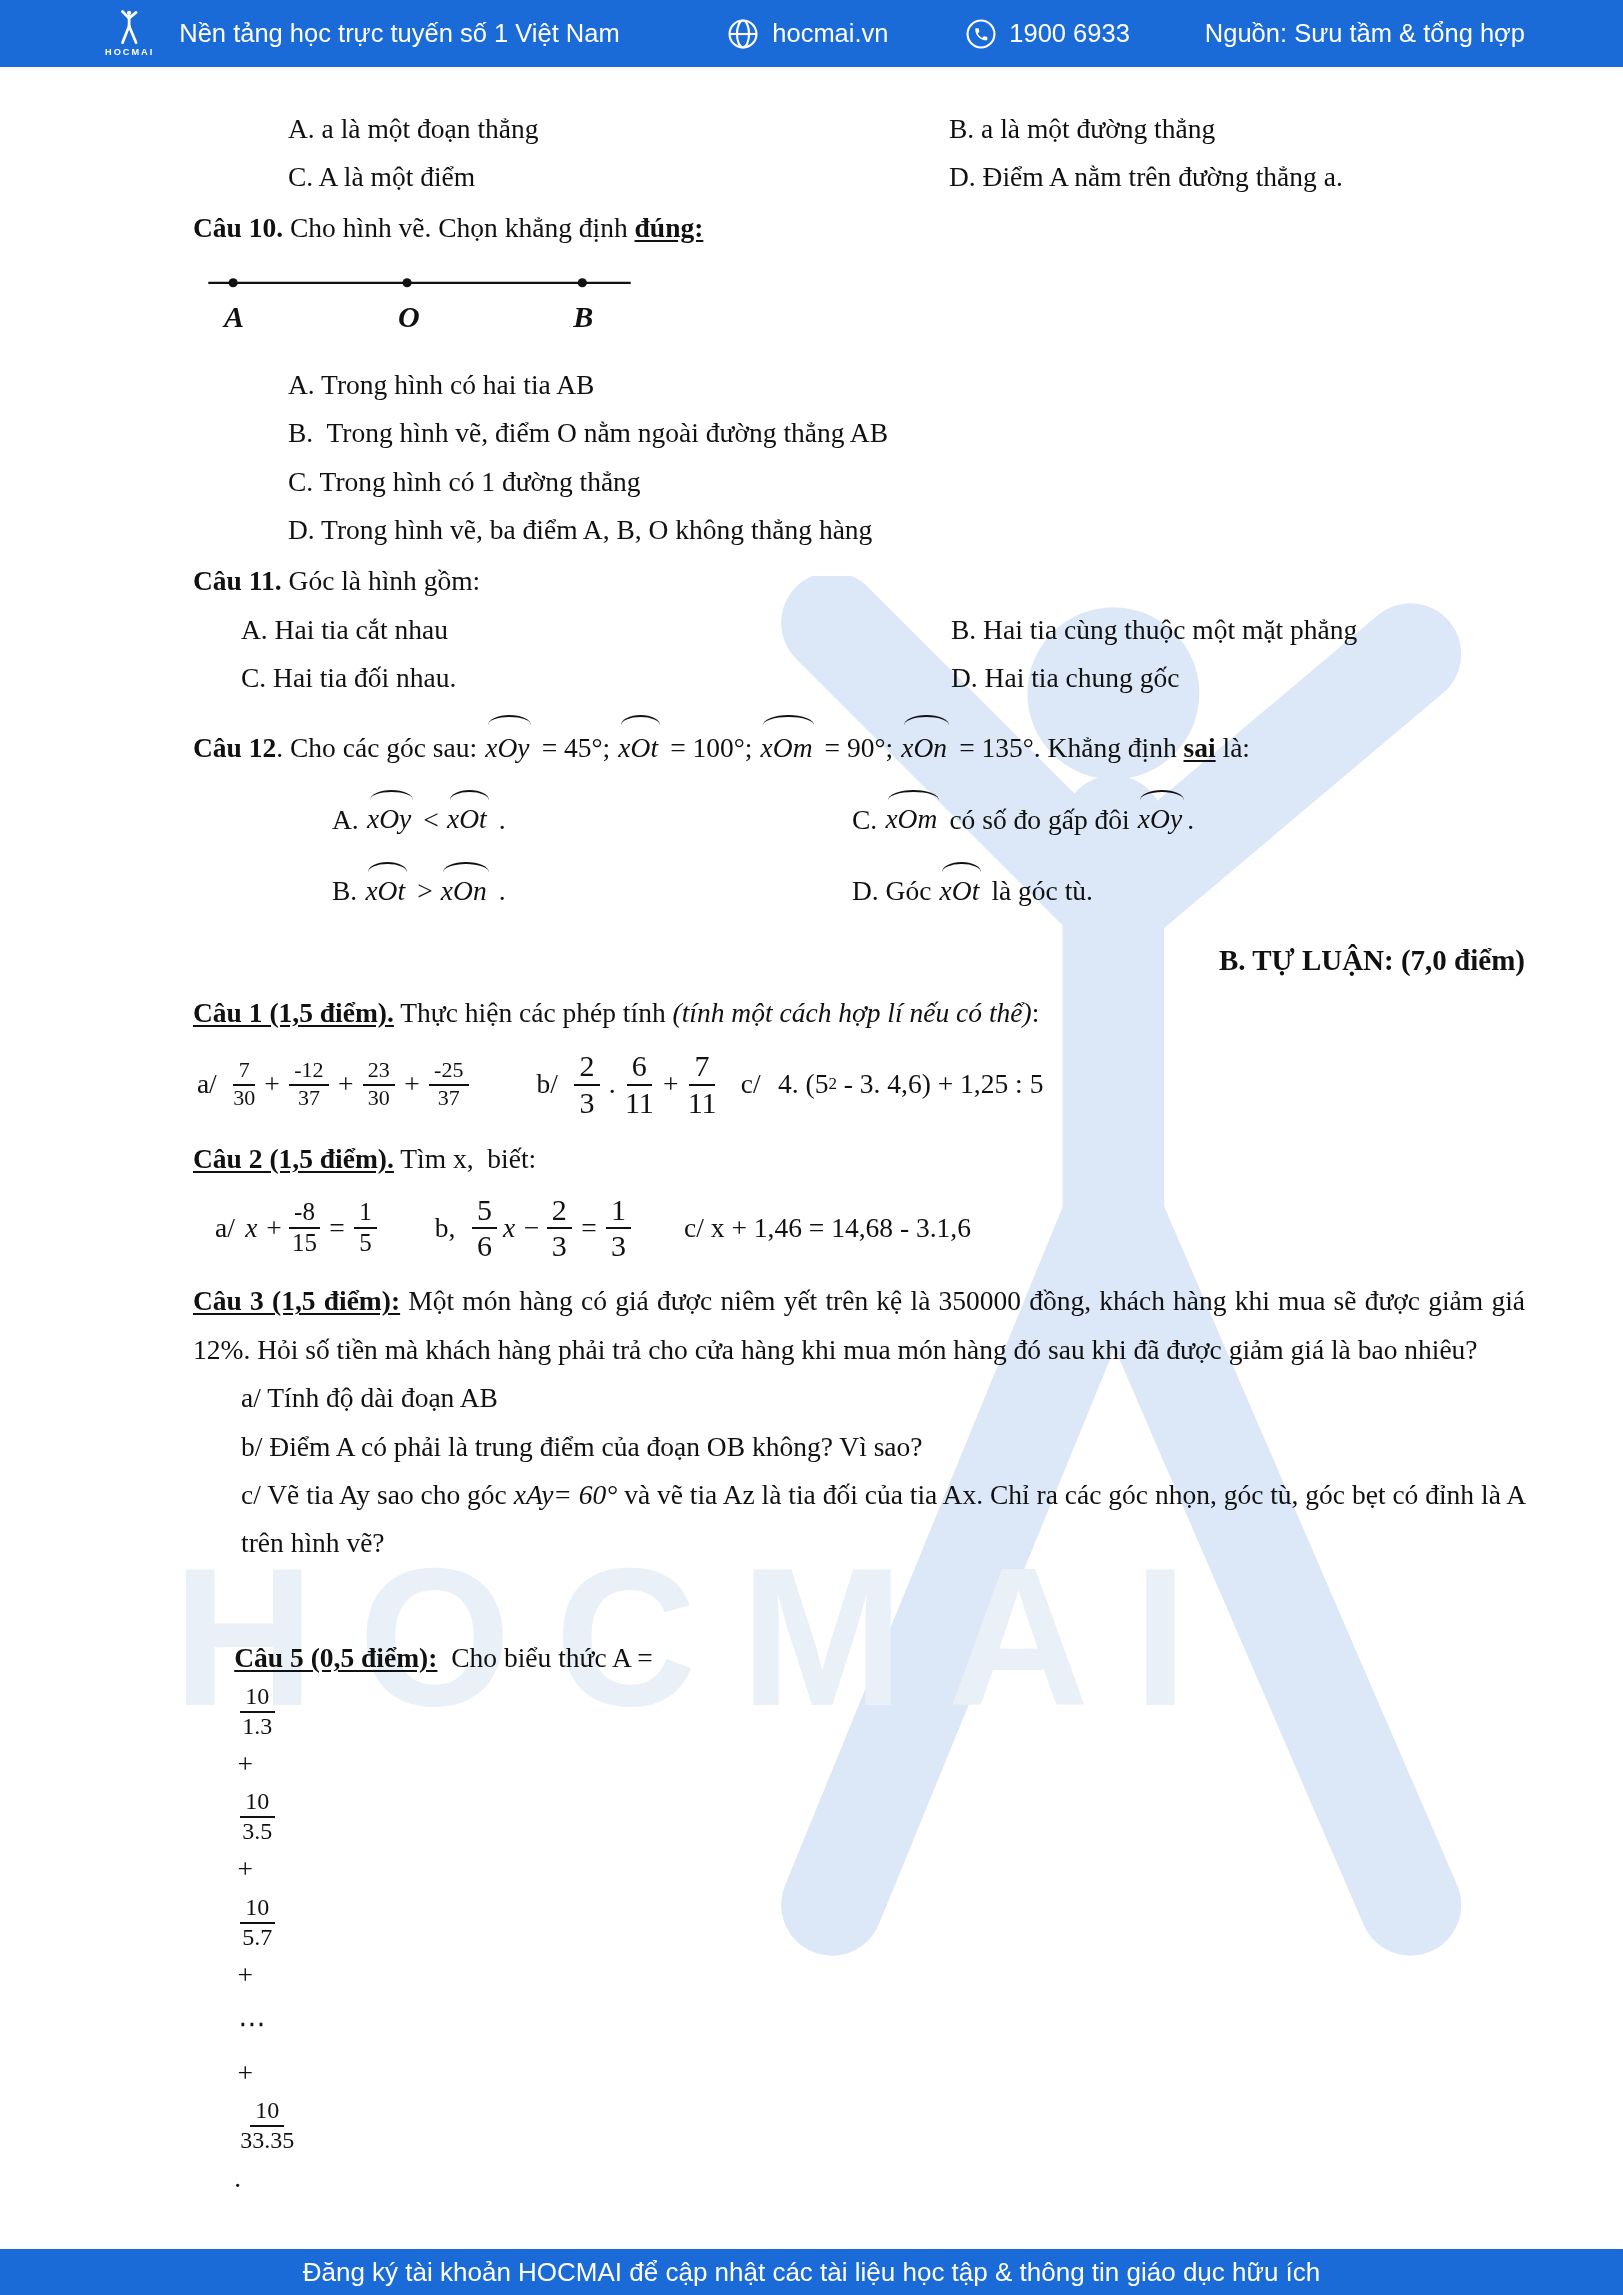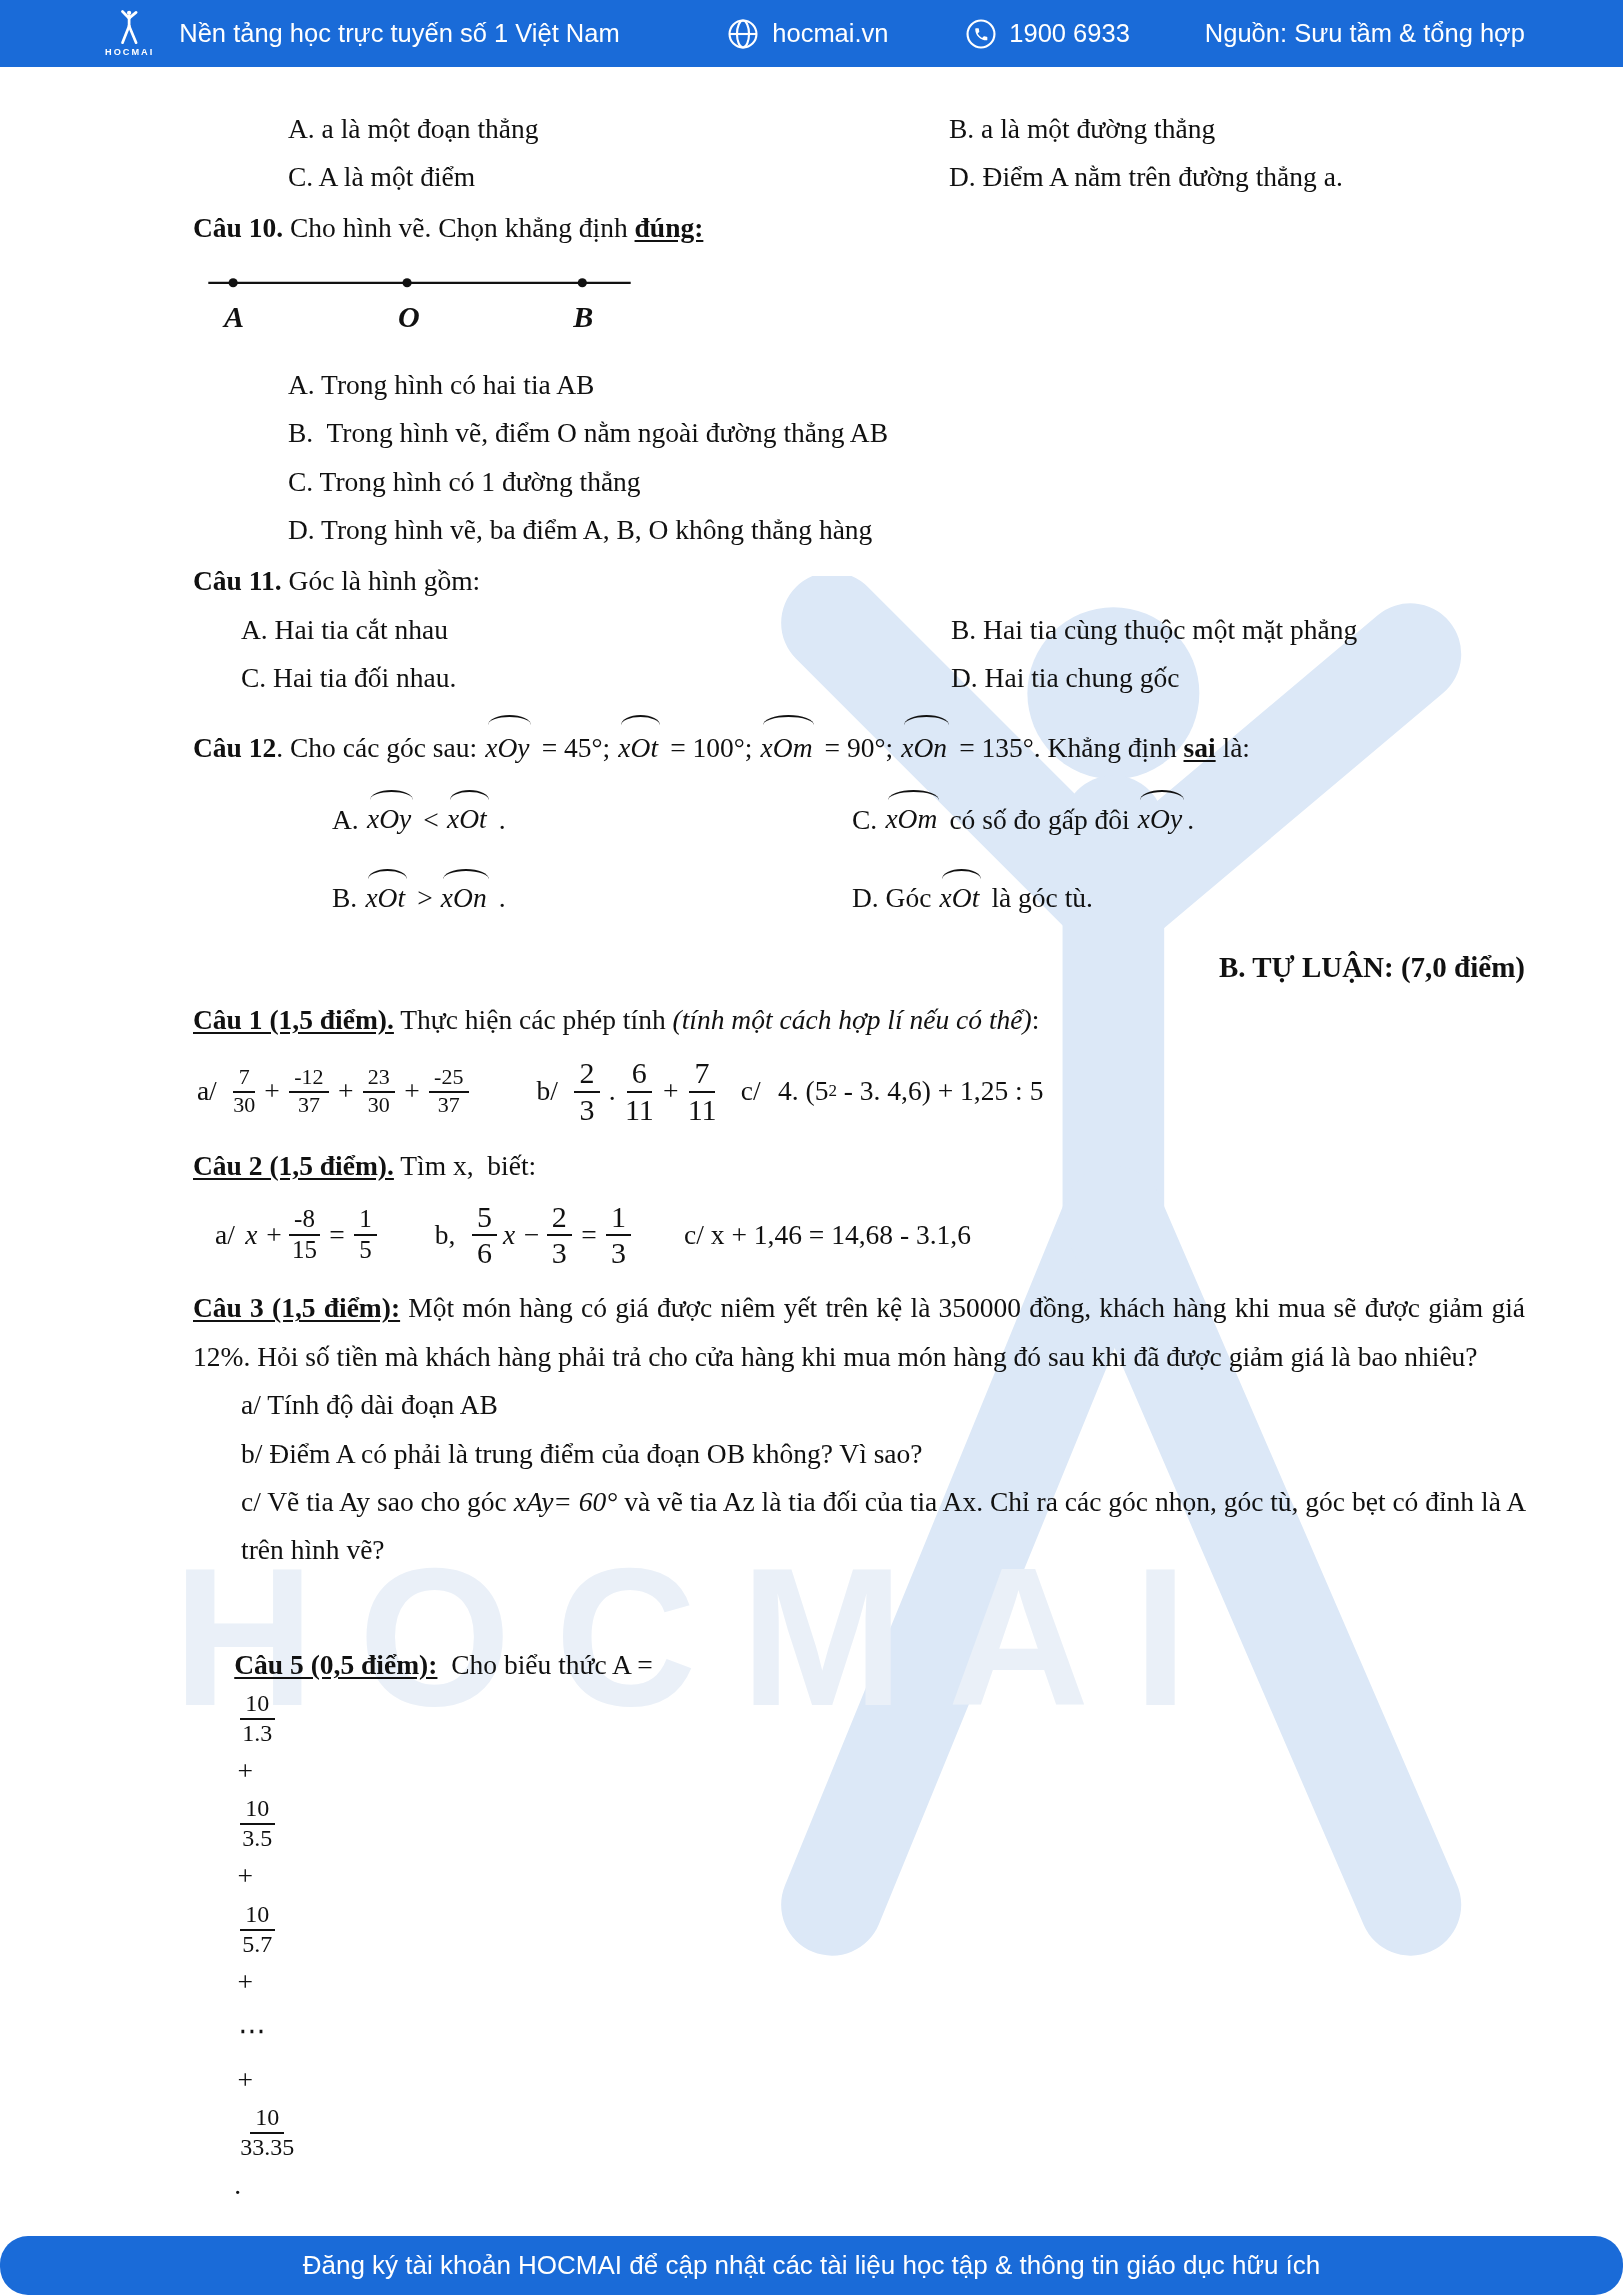--- a/index.html
+++ b/index.html
@@ -49,21 +49,21 @@
   .mi{font-style:italic;}
   .preserve{white-space:pre-wrap;}
   .two-col{display:grid;}
   .q9{grid-template-columns:661px 1fr;margin-left:95px;}
   .q-head{margin-top:2.6px;}
   .figure{margin:18.3px 0 6.5px 14.4px;}
   .fig-label{font-family:"Liberation Serif",serif;font-style:italic;font-weight:bold;font-size:46px;fill:#111;}
   .q10-opts{margin-left:95px;}
   .q11{grid-template-columns:710px 1fr;margin-left:48px;}
   .q12-para{margin:11.8px 0 0;text-align:justify;line-height:1.95;}
-  .q12opts{grid-template-columns:520px 1fr;margin-left:139px;margin-top:14.4px;row-gap:24px;}
+  .q12opts{grid-template-columns:520px 1fr;margin-left:139px;margin-top:14.4px;row-gap:17px;}
   .hat{position:relative;display:inline-block;font-style:italic;padding:6.5px 5.2px 0 1.3px;}
   .hat::before{
     content:"";position:absolute;top:1.3px;left:3.9px;right:3.3px;height:9.2px;
     border-top:2.3px solid #111;
     border-top-left-radius:55% 100%;border-top-right-radius:55% 100%;
   }
   .section-title{margin-top:19.6px;font-size:29px;}
   .math-row{display:flex;align-items:center;}
   .m-group{display:flex;align-items:center;}
   .sub-label{margin-right:10.5px;}
@@ -83,24 +83,24 @@
   .fs-l{font-size:30px;}
   .fs-t{font-size:24px;justify-content:space-between;}
   .op{margin:0 3.3px;}
   .cdots{font-family:"DejaVu Sans",sans-serif;margin:0 3.9px;}
   sup{font-size:0.62em;}
   .para{margin:14.4px 0 0;text-align:justify;}
   .q4-items{margin-left:48px;}
   .q5-block{margin-top:18.3px;}
   
   .bottombar{
-    position:absolute;left:0;right:0;bottom:0;height:59px;z-index:3;
+    position:absolute;left:0;right:0;bottom:0;height:46px;z-index:3;
     background:var(--brand-blue);color:#fff;
     font-family:"Liberation Sans","DejaVu Sans",sans-serif;font-size:26px;
-    display:flex;align-items:center;justify-content:center;border-radius:28px;
+    display:flex;align-items:center;justify-content:center;
   }
 </style>
 </head>
 <body>
 
 <div class="page">
 
   <header class="topbar">
     <div class="logo">
       <svg viewBox="0 0 100 180" aria-hidden="true">

